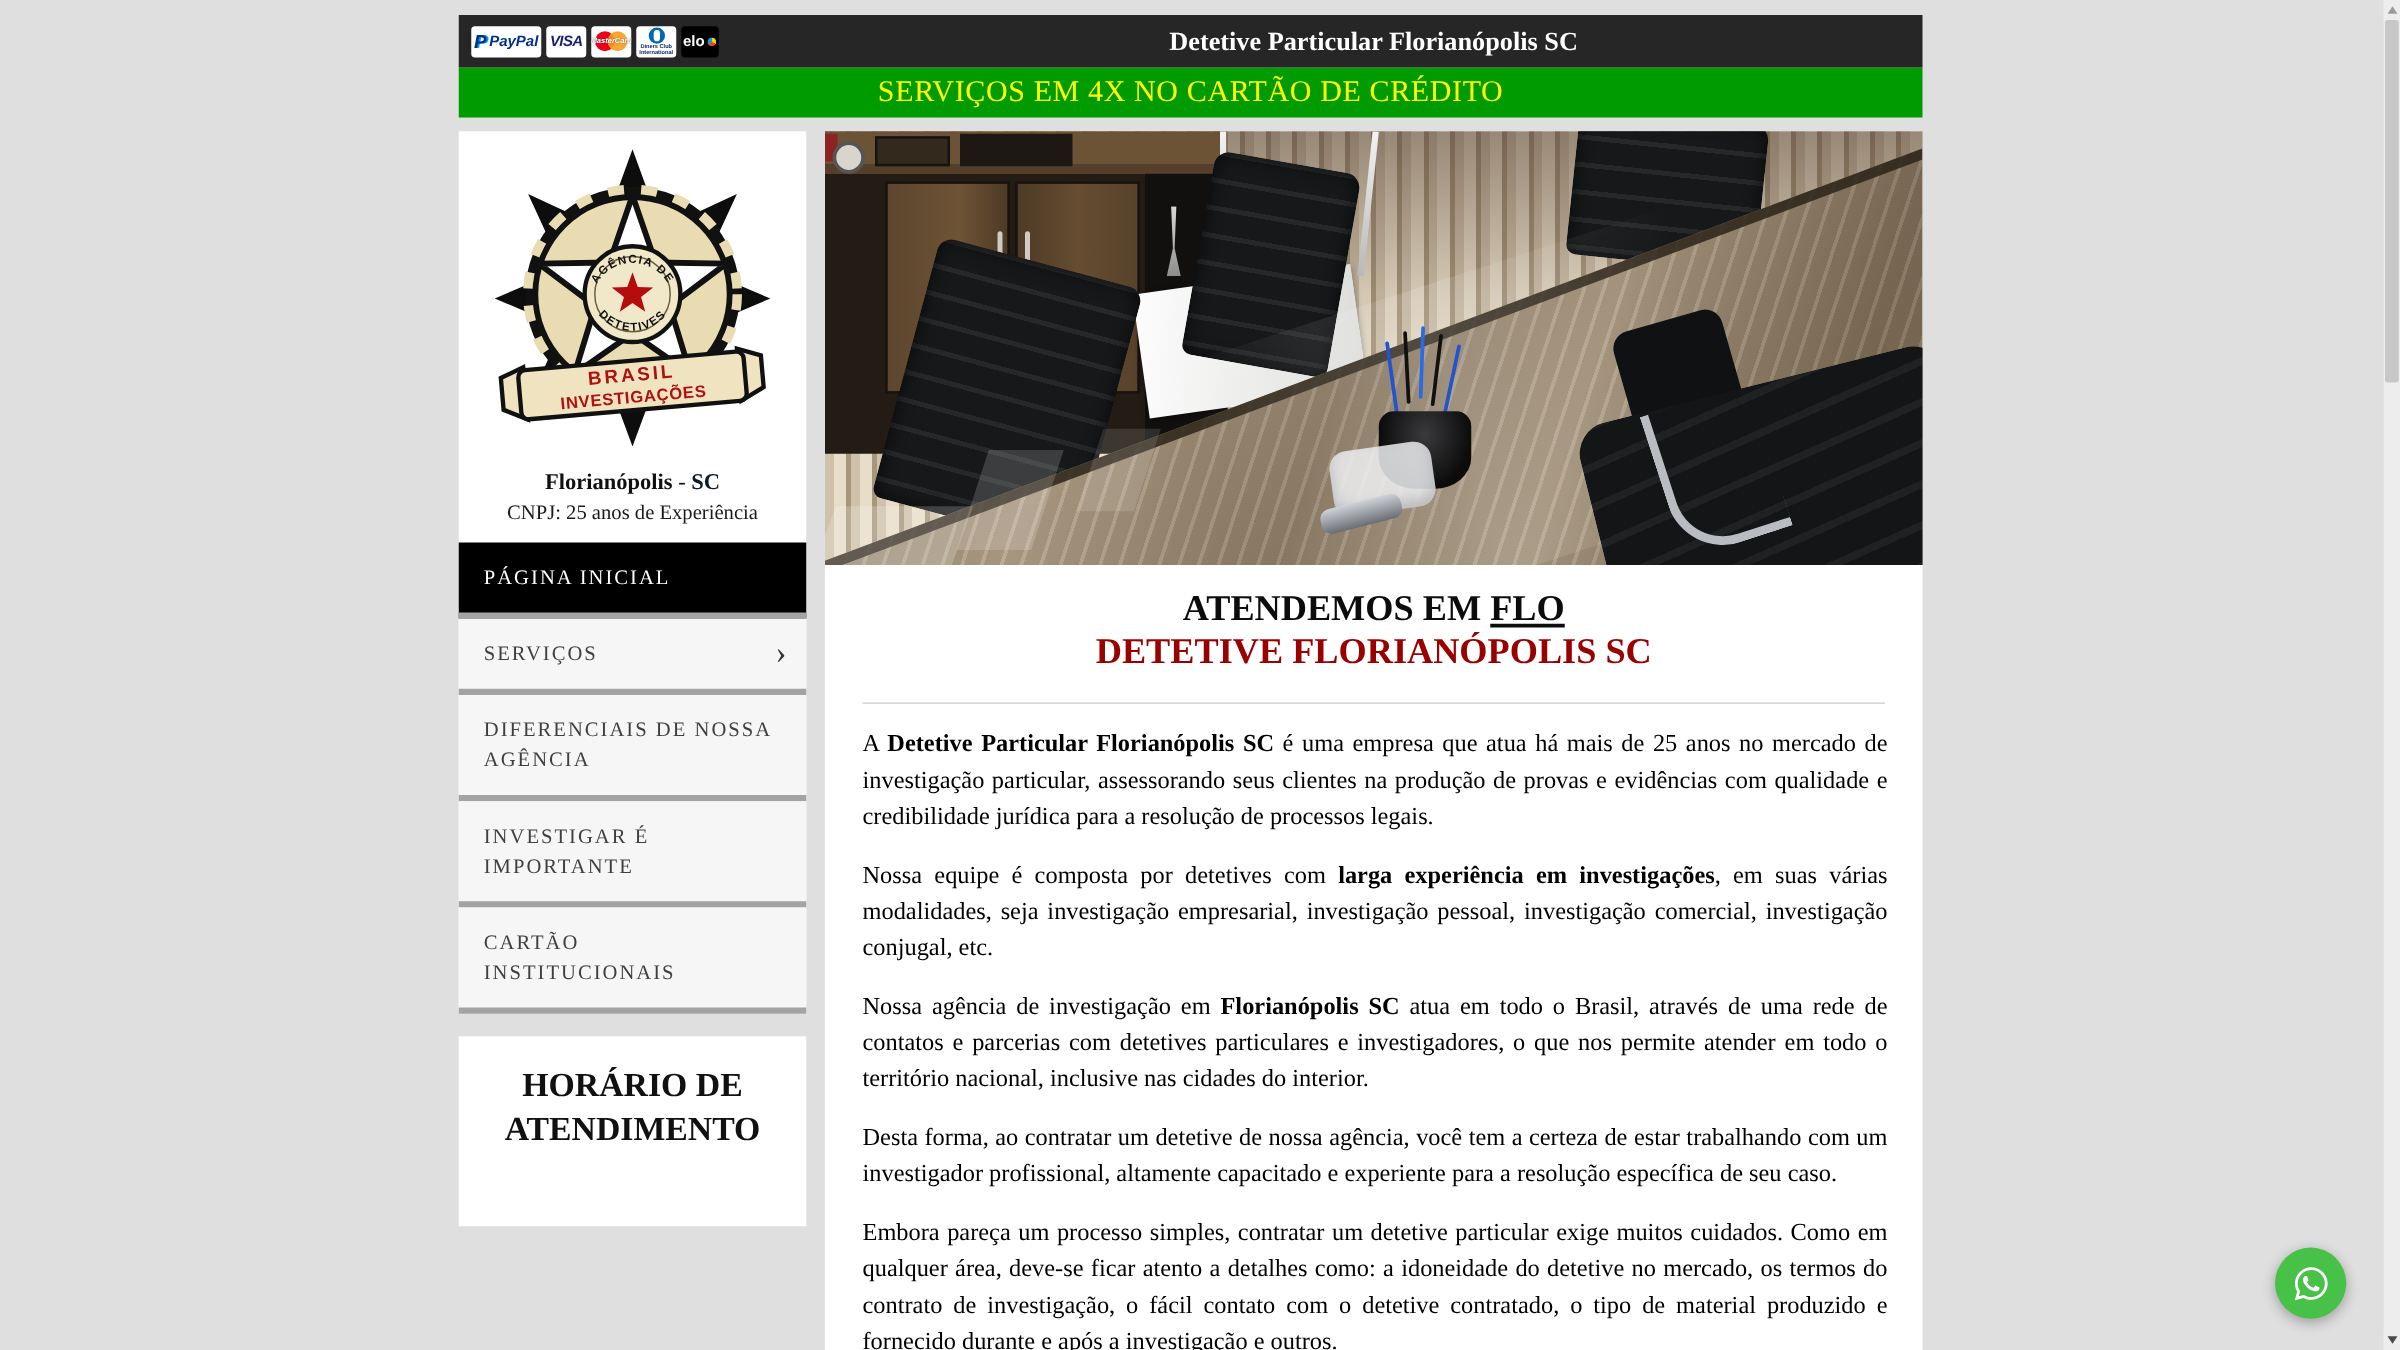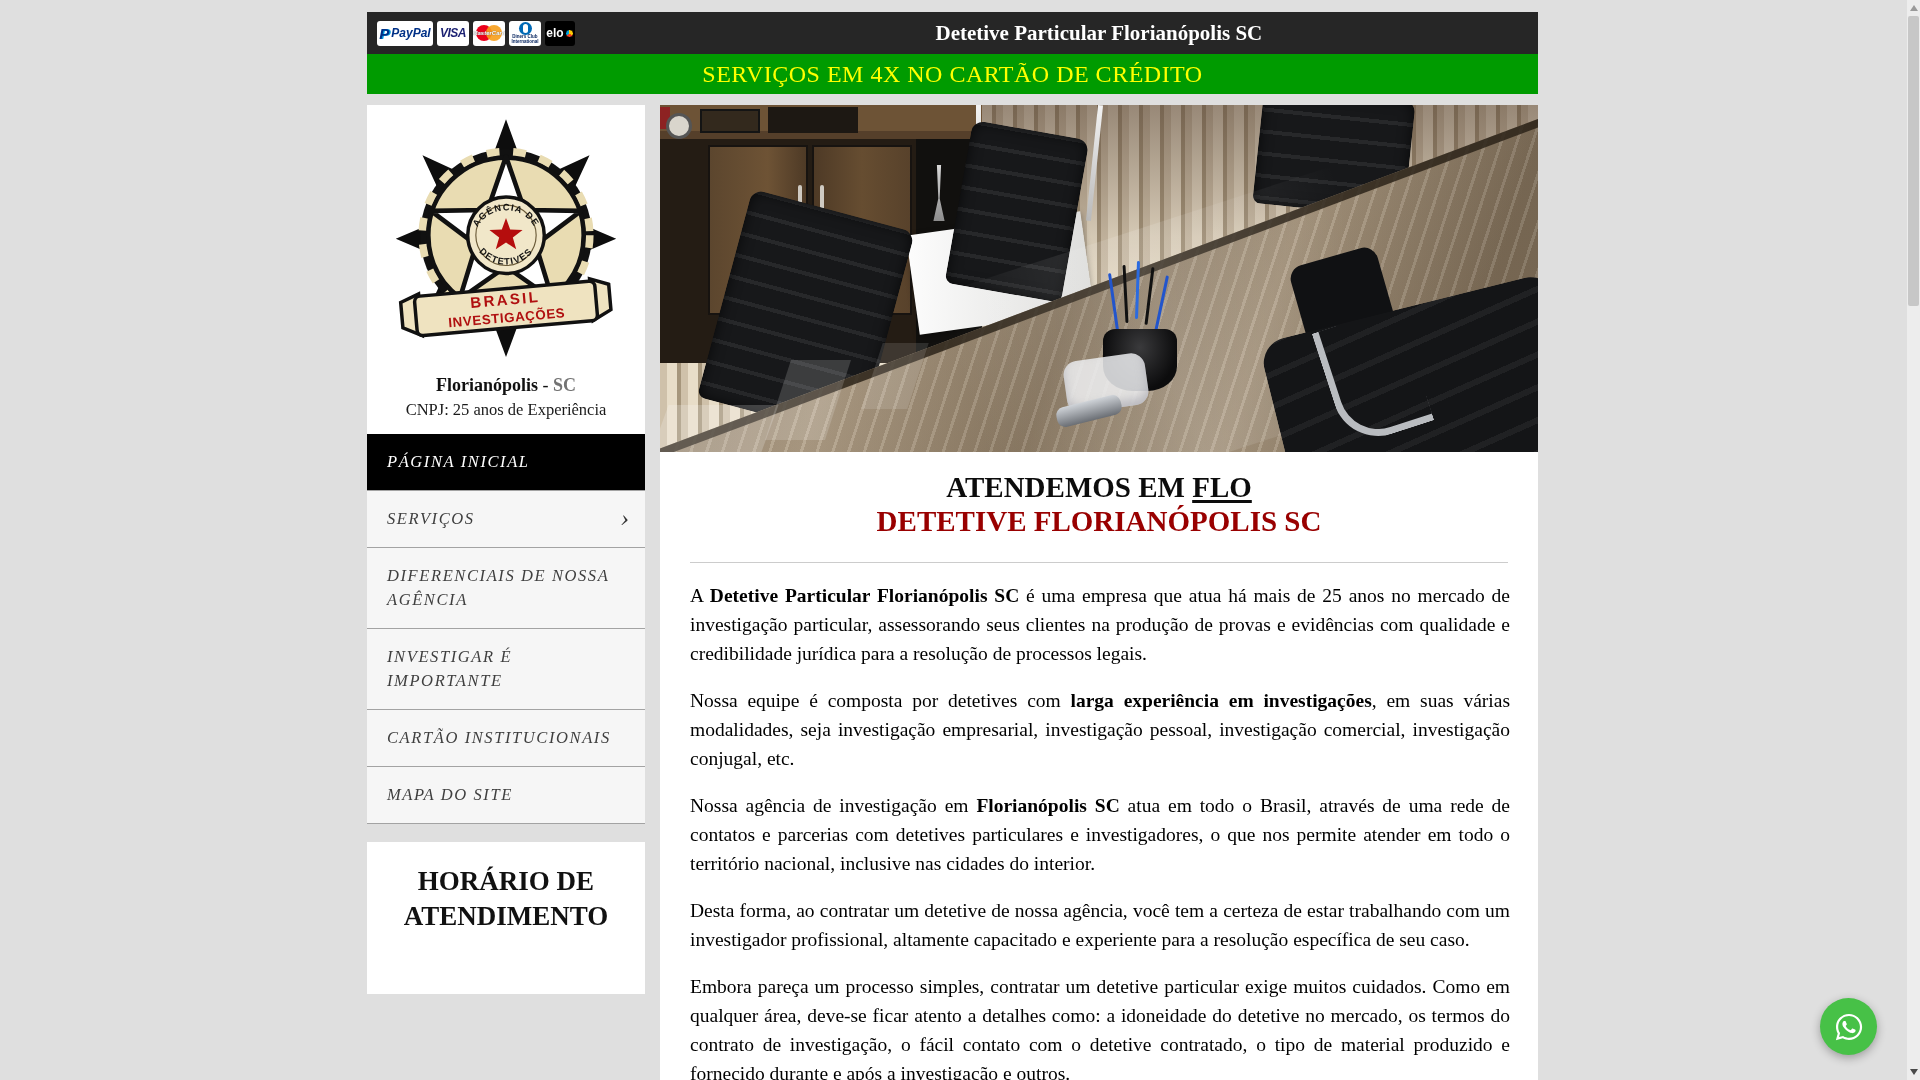--- a/index.html
+++ b/index.html
@@ -46,25 +46,25 @@
   .promo { height:40px; background:#009b00; display:flex; align-items:center; justify-content:center; }
   .promo span { color:#ffff00; font-size:24px; letter-spacing:.5px; }
 
   
   .content-row { display:flex; gap:15px; margin-top:11px; align-items:flex-start; }
   .sidebar { width:278px; flex:0 0 278px; }
   .sidebar-box { background:#fff; }
   .top-box { padding-top:14px; }
   .logo { display:flex; justify-content:center; }
   .location { text-align:center; font-size:18px; margin-top:6px; color:#111; }
-  .location b.red { color:#737373; }
+  .location b.red { color:#0f172a; }
   .cnpj { text-align:center; font-size:16.5px; margin-top:4px; padding-bottom:14px; color:#1a1a1a; }
 
-  .menu-item { position:relative; background:#f6f6f6; border-bottom:1px solid #a3a3a3; padding:16px 24px 16px 20px;
-               font-size:16.5px; letter-spacing:1.6px; color:#3f3f3f; line-height:24px; cursor:pointer;font-style:italic; }
+  .menu-item { position:relative; background:#f6f6f6; border-bottom:5px solid #a3a3a3; padding:16px 24px 16px 20px;
+               font-size:16.5px; letter-spacing:1.6px; color:#3f3f3f; line-height:24px; cursor:pointer; }
   .menu-item.active { background:#000; color:#fff; }
   .menu-item .chev { position:absolute; right:16px; top:50%; transform:translateY(-54%); font-size:26px; color:#333; letter-spacing:0; }
 
   .hours-box { margin-top:18px; padding:22px 0 60px 0; }
   .hours-title { text-align:center; font-weight:bold; font-size:27px; line-height:1.3; color:#111; }
 
   
   .main { width:878px; flex:0 0 878px; background:#fff; min-height:1100px; }
 
   
@@ -206,21 +206,20 @@
 
           <div class="location"><b>Florianópolis</b><span> - </span><b class="red">SC</b></div>
           <div class="cnpj">CNPJ: 25 anos de Experiência</div>
 
           <nav id="menu">
               <div class="menu-item active"><span>PÁGINA INICIAL</span></div>
               <div class="menu-item"><span>SERVIÇOS</span><span class="chev">›</span></div>
               <div class="menu-item"><span>DIFERENCIAIS DE NOSSA AGÊNCIA</span></div>
               <div class="menu-item"><span>INVESTIGAR É IMPORTANTE</span></div>
               <div class="menu-item"><span>CARTÃO INSTITUCIONAIS</span></div>
-              <div class="menu-item"><span>MAPA DO SITE</span></div>
             </nav>
         </div>
 
         <div class="sidebar-box hours-box">
           <div class="hours-title">
             <span>HORÁRIO DE</span><br>
             <span>ATENDIMENTO</span>
           </div>
 
         </div>

